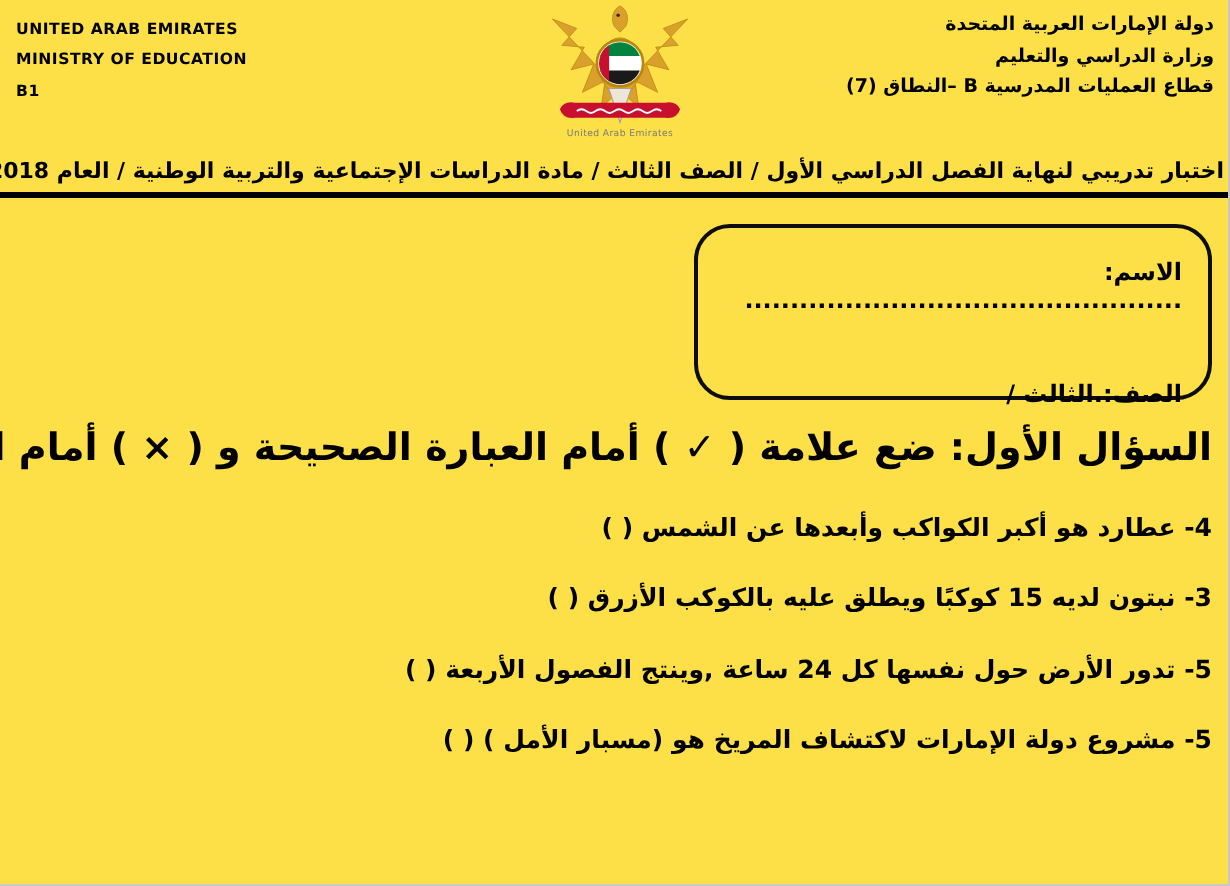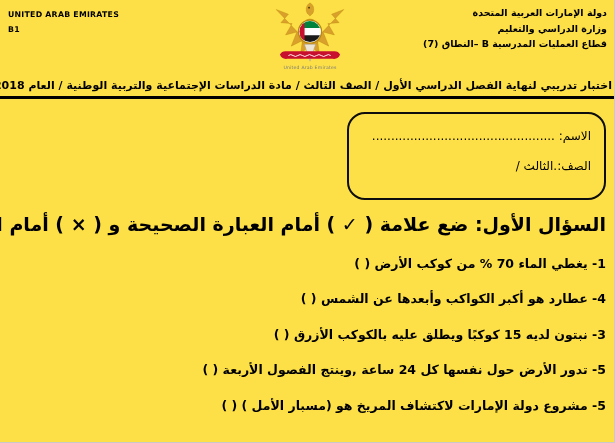--- a/index.html
+++ b/index.html
@@ -16,36 +16,37 @@
   .hdr-emblem{position:absolute;left:270px;top:2px;width:80px;text-align:center;line-height:0;}
   .emblem-caption{font-size:4.6px;color:#7a7a7a;line-height:6px;margin-top:1px;
                   font-weight:normal;letter-spacing:.2px;}
   
   .title{position:absolute;top:79px;left:2px;right:2px;direction:rtl;text-align:center;
          font-size:11px;font-weight:bold;white-space:nowrap;}
   .rule{position:absolute;top:96px;left:0;width:615px;height:3px;background:#000;}
   
   .name-box{position:absolute;left:347px;top:112px;width:259px;height:88px;
             border:2.5px solid #0d0d0d;border-radius:18px;box-sizing:border-box;
-            direction:rtl;font-size:12px;font-weight:normal;padding:15px 13px 0 8px;text-align:right;}
-  .name-box .line2{margin-top:16px;}
+            direction:rtl;font-size:12px;font-weight:bold;padding:15px 13px 0 8px;text-align:right;}
+  .name-box .line2{margin-top:33px;}
   
   .section-title{position:absolute;top:213px;left:4px;right:8px;direction:rtl;
                  text-align:right;font-size:19px;font-weight:bold;white-space:nowrap;}
   .questions{position:absolute;top:250px;right:8px;left:8px;direction:rtl;
              text-align:right;font-size:12.5px;font-weight:bold;}
   .question{height:35.4px;line-height:28px;white-space:nowrap;}
 </style>
 </head>
 <body>
 
 <div class="page">
 
   <div class="hdr-left">
     <div>UNITED ARAB  EMIRATES</div>
+    <div>MINISTRY OF EDUCATION</div>
     <div>B1</div>
   </div>
 
   <div class="hdr-emblem">
     <svg width="72" height="62" viewBox="0 0 76 66" xmlns="http://www.w3.org/2000/svg">
       <g fill="#D9A02B" stroke="#B8860B" stroke-width="0.4">
         <path d="M36 44 L2 8 L15 13 L7 22 L19 23 L12 35 L24 32 L18 47 L30 41 L28 55 L36 48 Z"></path>
         <path d="M40 44 L74 8 L61 13 L69 22 L57 23 L64 35 L52 32 L58 47 L46 41 L48 55 L40 48 Z"></path>
         <path d="M38 1 C34 3 33 8 35 12 L38 15 L41 12 C43 8 42 3 38 1 Z"></path>
         <ellipse cx="38" cy="33" rx="11" ry="15"></ellipse>
@@ -79,20 +80,19 @@
   <div class="rule"></div>
 
   <div class="name-box">
     <div class="line1">الاسم: ................................................</div>
     <div class="line2">الصف:.الثالث /</div>
   </div>
 
   <div class="section-title">السؤال الأول: ضع علامة ( ✓ ) أمام العبارة الصحيحة و ( × ) أمام العبارة الخاطئة:</div>
 
   <div class="questions">
-    <div class="question">1- يغطي الماء 70 % من كوكب الأرض (  )</div>
     <div class="question">4- عطارد هو أكبر الكواكب وأبعدها عن الشمس (   )</div>
     <div class="question">3- نبتون لديه 15 كوكبًا ويطلق عليه بالكوكب الأزرق (   )</div>
     <div class="question">5- تدور الأرض حول نفسها كل 24 ساعة ,وينتج الفصول الأربعة  (   )</div>
     <div class="question">5- مشروع دولة الإمارات لاكتشاف المريخ هو (مسبار الأمل ) (   )</div>
   </div>
 
 </div>
 
 </body></html>

